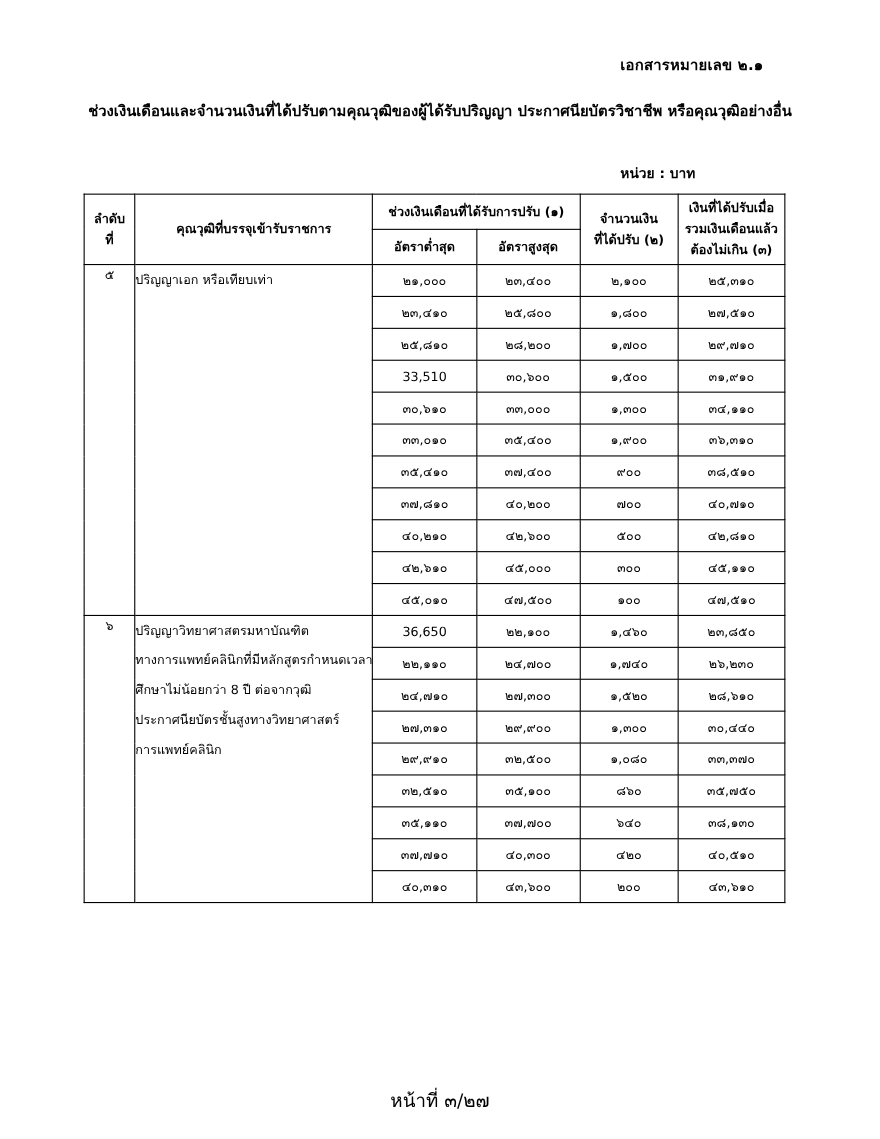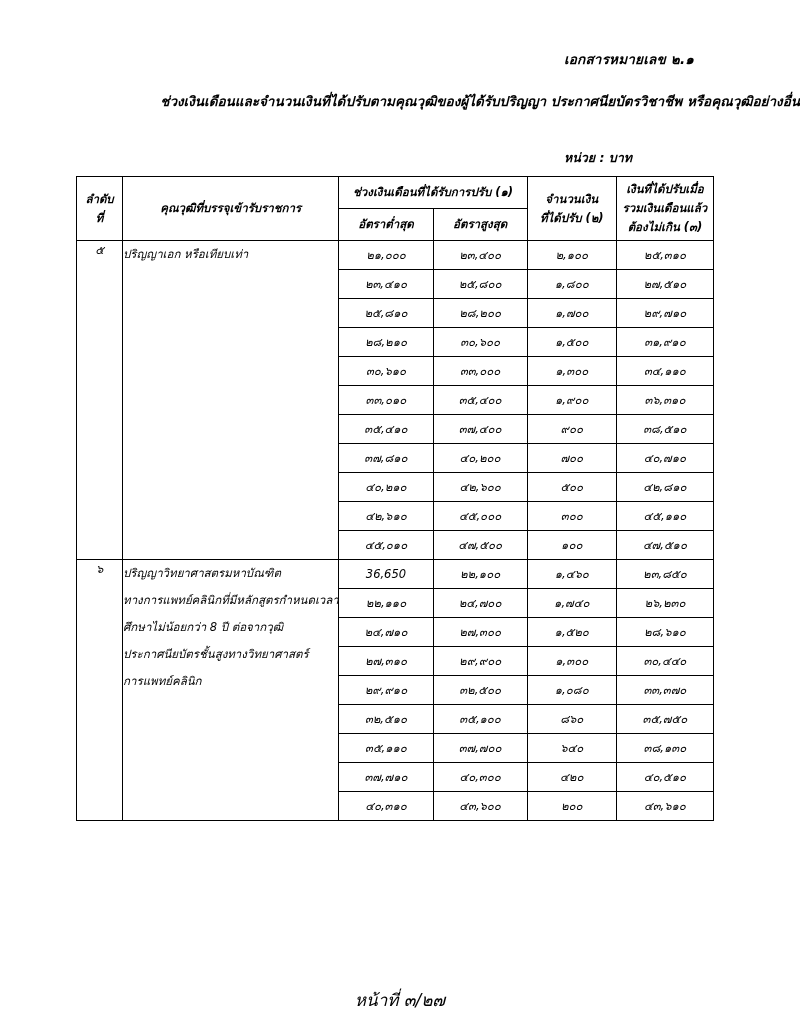--- a/index.html
+++ b/index.html
@@ -15,41 +15,40 @@
     font-family: "DejaVu Sans", "Liberation Sans", sans-serif;
     color: #000000;
     overflow: hidden;
   }
   .page {
     position: relative;
     width: 732px;
     height: 1035px;
     box-sizing: border-box;
     padding: 0;
-    font-style: italic;
   }
 
   
   .doc-number {
     position: absolute;
     top: 48px;
     right: 38px;
     font-size: 13.5px;
     font-weight: bold;
     letter-spacing: 0.2px;
     white-space: nowrap;
   }
 
   
   .title-block {
     position: absolute;
     top: 88px;
     left: 0;
     width: 800px;
-    text-align: right;
+    text-align: center;
   }
   .title-line {
     font-size: 13.5px;
     font-weight: bold;
     line-height: 26px;
     white-space: nowrap;
   }
 
   
   .unit-label {
@@ -193,21 +192,21 @@
             <td class="num">๑,๘๐๐</td>
             <td class="num">๒๗,๕๑๐</td>
           </tr>
           <tr>
             <td class="num">๒๕,๘๑๐</td>
             <td class="num">๒๘,๒๐๐</td>
             <td class="num">๑,๗๐๐</td>
             <td class="num">๒๙,๗๑๐</td>
           </tr>
           <tr>
-            <td class="num">๒๘,๒๑๐</td>
+            <td class="num">33,510</td>
             <td class="num">๓๐,๖๐๐</td>
             <td class="num">๑,๕๐๐</td>
             <td class="num">๓๑,๙๑๐</td>
           </tr>
           <tr>
             <td class="num">๓๐,๖๑๐</td>
             <td class="num">๓๓,๐๐๐</td>
             <td class="num">๑,๓๐๐</td>
             <td class="num">๓๔,๑๑๐</td>
           </tr>

